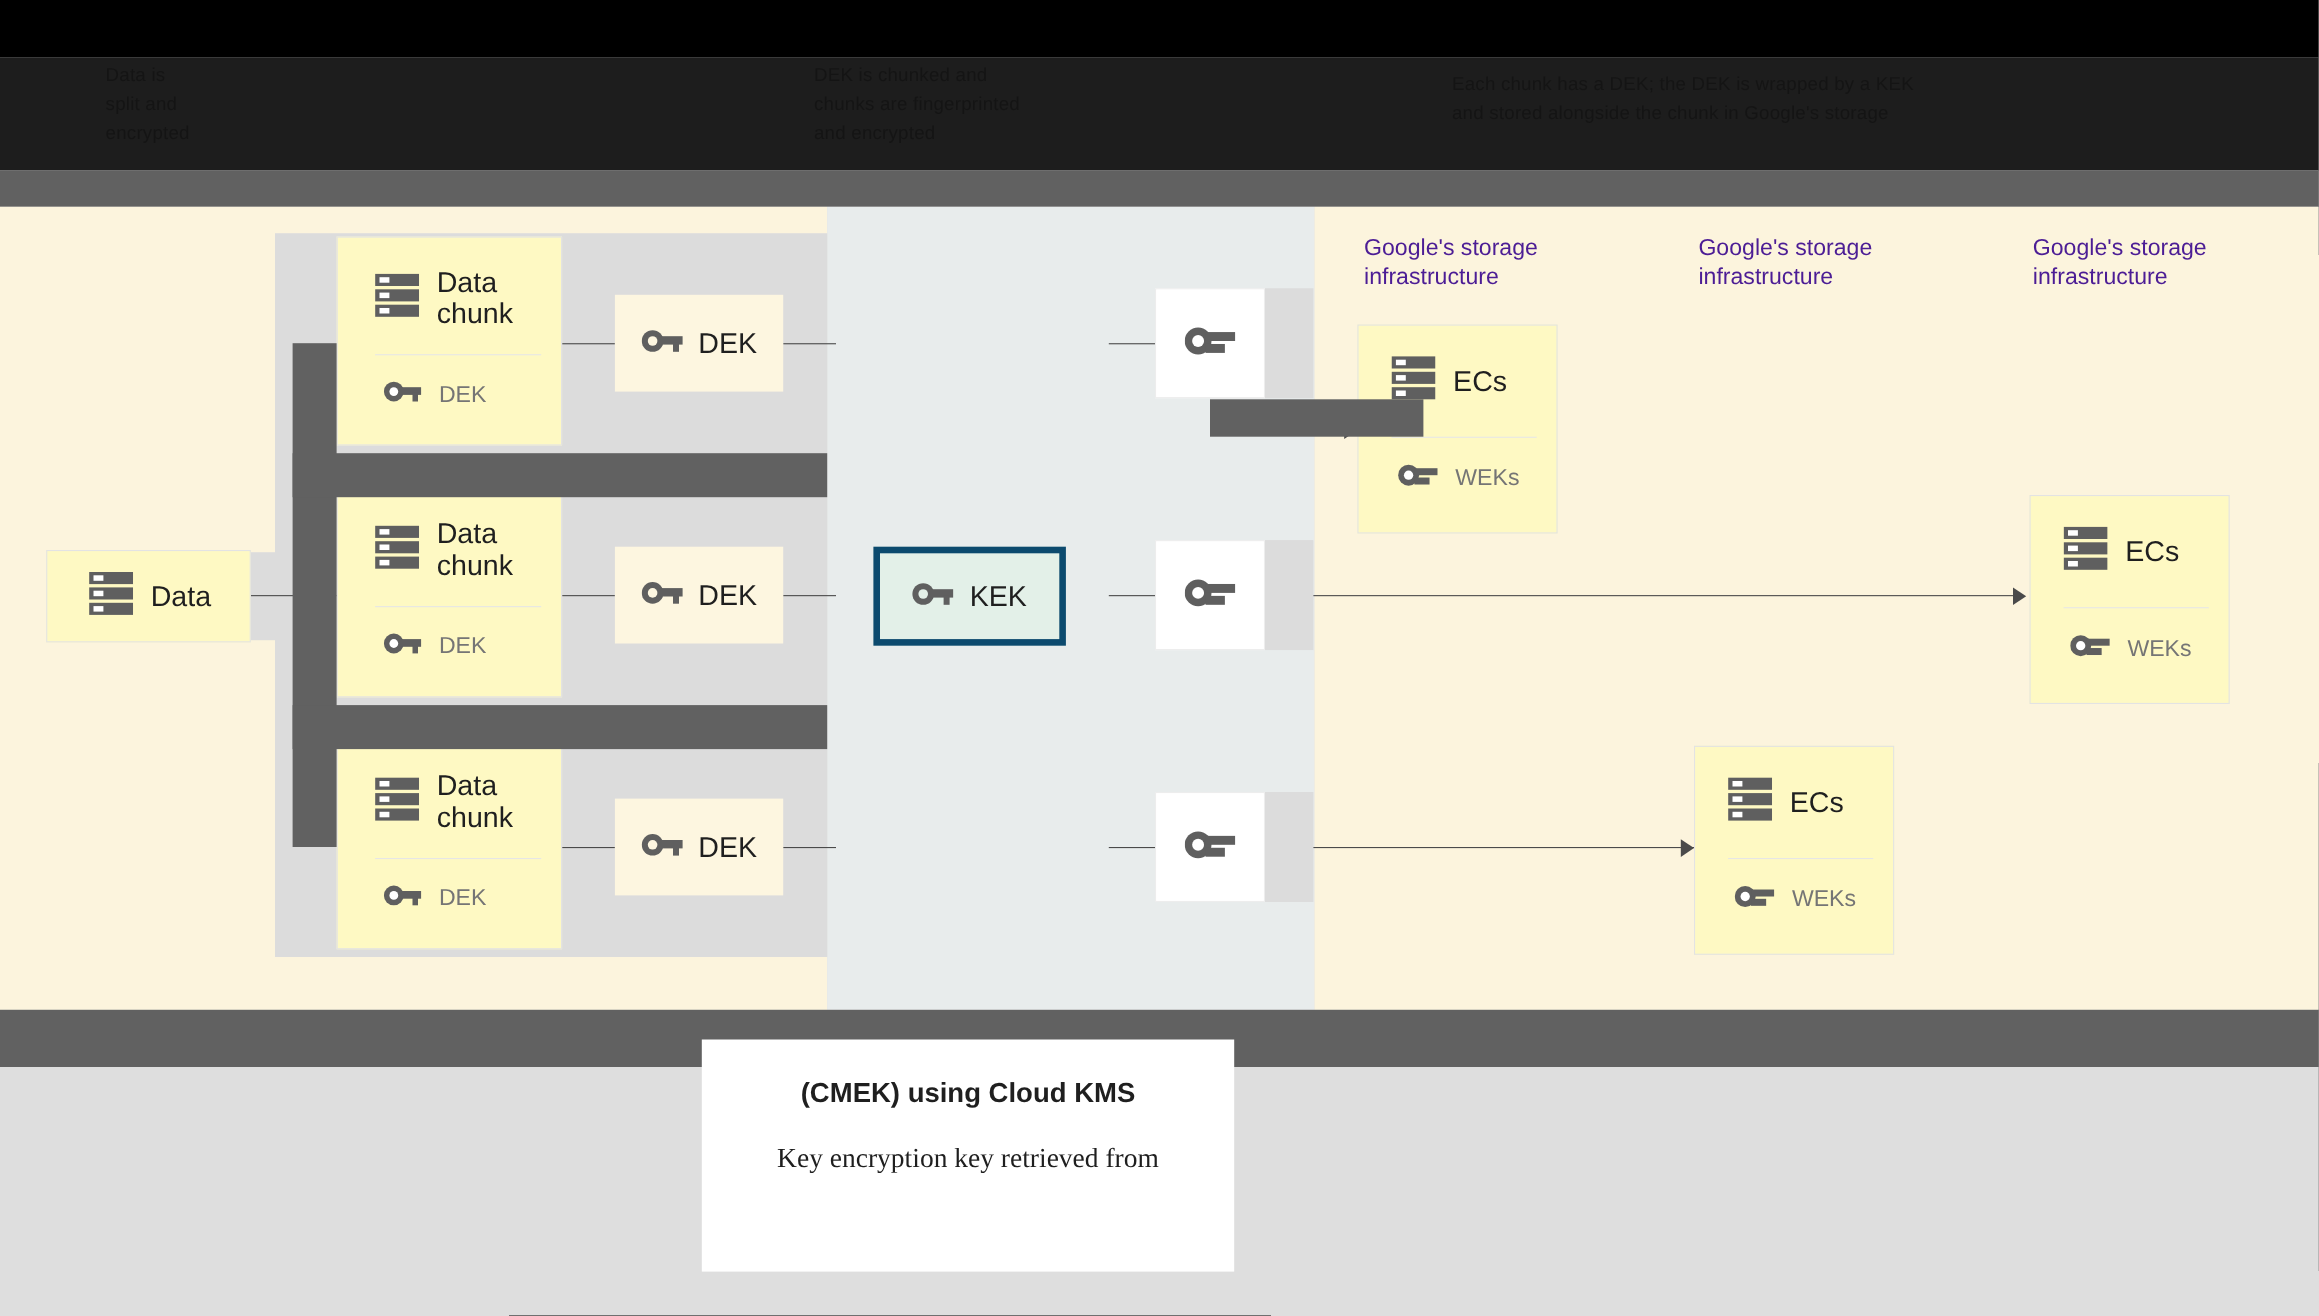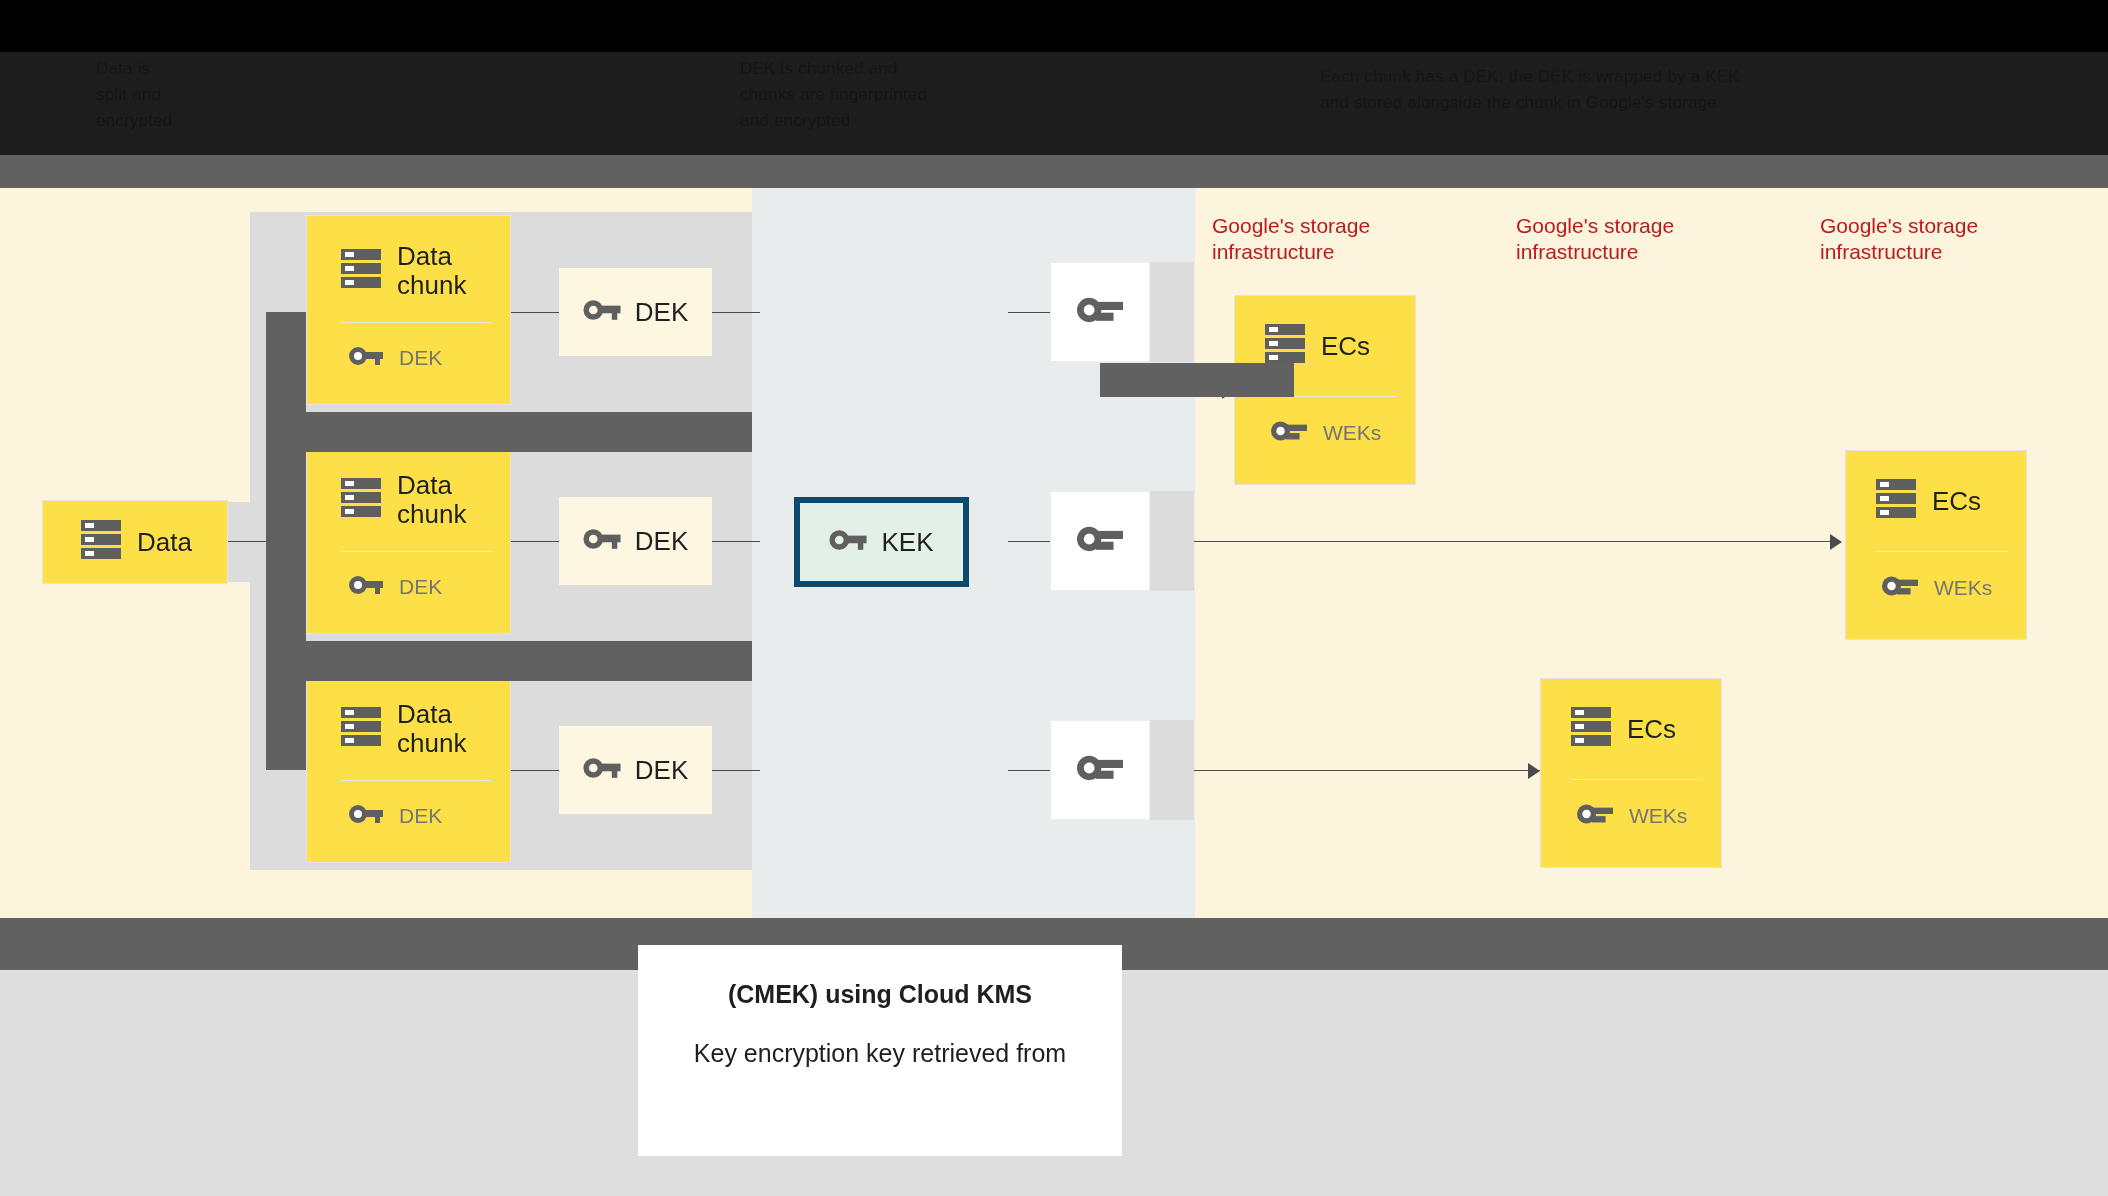--- a/index.html
+++ b/index.html
@@ -20,21 +20,21 @@
   .reg-bluegray{background:#e8ecec;}
 
   
   .bottom-bar{position:absolute;left:0;top:918px;width:2108px;height:52px;background:#616161;}
   .bottom-fill{position:absolute;left:0;top:970px;width:2108px;height:226px;background:#dedede;}
 
   
   .redact{position:absolute;background:#616161;}
 
   
-  .card{position:absolute;background:#fde047;border:1px solid #e3e3e3;box-sizing:border-box;}
+  .card{position:absolute;background:#fef9c3;border:1px solid #e3e3e3;box-sizing:border-box;}
   .shadow{position:absolute;background:#dcdcdc;}
   .card-row{display:flex;align-items:center;gap:16px;}
   .card-title{font-size:26px;color:#1f1f1f;line-height:29px;}
   .card-sub{font-size:21px;color:#757575;}
   .divider{height:1px;background:#e6e6e6;}
 
   
   .chip{position:absolute;box-sizing:border-box;display:flex;align-items:center;
         justify-content:center;gap:14px;}
   .chip-dek{background:#fdf6e0;}
@@ -44,27 +44,27 @@
   
   .keybox{position:absolute;background:#fff;border:1px solid #ededed;box-sizing:border-box;
           display:flex;align-items:center;justify-content:center;}
 
   
   .line{position:absolute;background:#4a4a4a;height:1px;}
   .arrowhead{position:absolute;width:0;height:0;border-top:8px solid transparent;
              border-bottom:8px solid transparent;border-left:12px solid #4a4a4a;}
 
   
-  .colhead{position:absolute;font-size:21px;line-height:26px;color:#b91c1c;white-space:pre-line;}
+  .colhead{position:absolute;font-size:21px;line-height:26px;color:#4c1d95;white-space:pre-line;margin-left:28px;}
 
   
   .caption{position:absolute;background:#fff;box-sizing:border-box;text-align:center;
            padding:34px 28px;}
   .cap-strong{font-size:25px;font-weight:bold;color:#1f1f1f;line-height:31px;}
-  .cap-normal{font-size:25px;color:#1f1f1f;line-height:31px;margin-top:28px;}
+  .cap-normal{font-size:25px;color:#1f1f1f;line-height:31px;margin-top:28px;font-family:Liberation Serif, serif;}
 
   
   .ico{flex:0 0 auto;display:block;}
 </style>
 </head>
 <body>
 
 <div id="page">
 
   <div class="band-black"></div>

